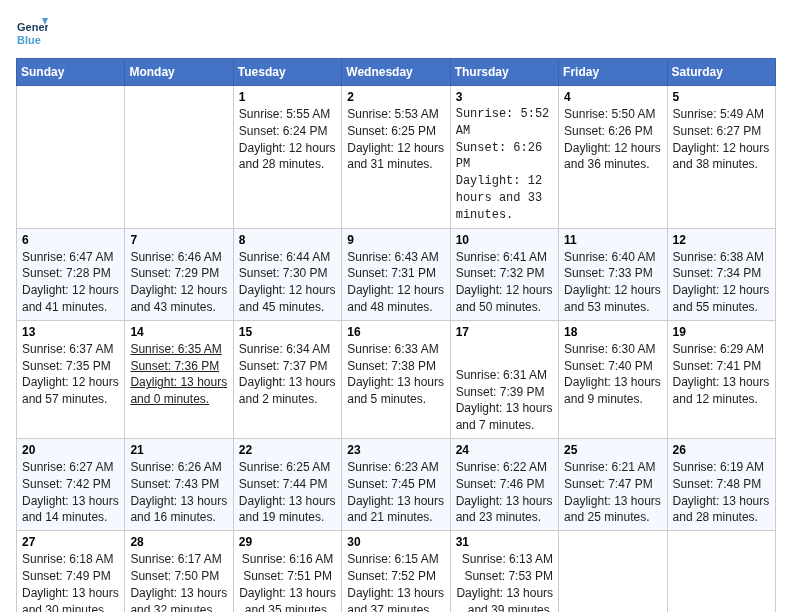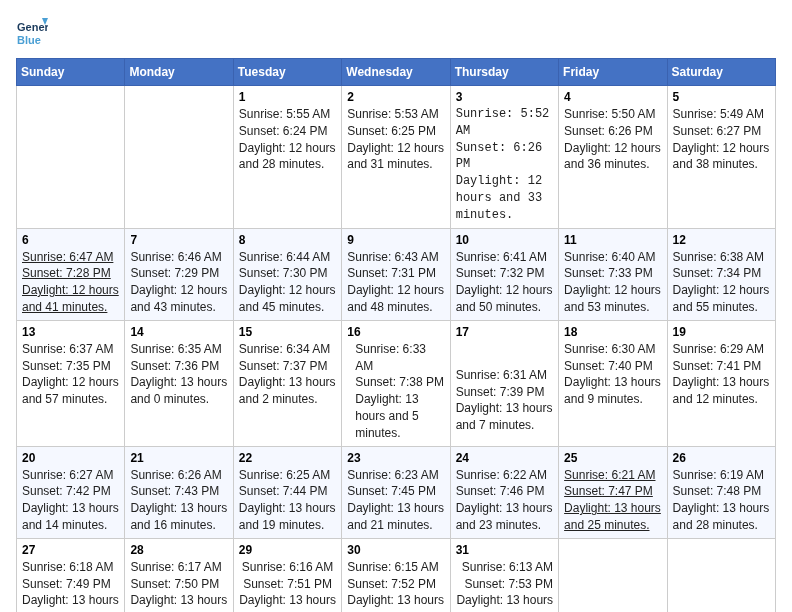--- a/index.html
+++ b/index.html
@@ -138,21 +138,21 @@
         <td>
           <span class="day-number">5</span>
           <div class="day-info" style="white-space: pre-line;">Sunrise: 5:49 AM
 Sunset: 6:27 PM
 Daylight: 12 hours and 38 minutes.</div>
         </td>
       </tr>
       <tr>
         <td>
           <span class="day-number">6</span>
-          <div class="day-info" style="white-space: pre-line; text-decoration: underline;">Sunrise: 6:47 AM
+          <div class="day-info" style="white-space: pre-line;">Sunrise: 6:47 AM
 Sunset: 7:28 PM
 Daylight: 12 hours and 41 minutes.</div>
         </td>
         <td>
           <span class="day-number">7</span>
           <div class="day-info" style="white-space: pre-line;">Sunrise: 6:46 AM
 Sunset: 7:29 PM
 Daylight: 12 hours and 43 minutes.</div>
         </td>
         <td>
@@ -188,33 +188,33 @@
       </tr>
       <tr>
         <td>
           <span class="day-number">13</span>
           <div class="day-info" style="white-space: pre-line;">Sunrise: 6:37 AM
 Sunset: 7:35 PM
 Daylight: 12 hours and 57 minutes.</div>
         </td>
         <td>
           <span class="day-number">14</span>
-          <div class="day-info" style="white-space: pre-line;">Sunrise: 6:35 AM
+          <div class="day-info" style="white-space: pre-line; text-decoration: underline;">Sunrise: 6:35 AM
 Sunset: 7:36 PM
 Daylight: 13 hours and 0 minutes.</div>
         </td>
         <td>
           <span class="day-number">15</span>
           <div class="day-info" style="white-space: pre-line;">Sunrise: 6:34 AM
 Sunset: 7:37 PM
 Daylight: 13 hours and 2 minutes.</div>
         </td>
         <td>
           <span class="day-number">16</span>
-          <div class="day-info" style="white-space: pre-line; margin-left: 8px;">Sunrise: 6:33 AM
+          <div class="day-info" style="white-space: pre-line;">Sunrise: 6:33 AM
 Sunset: 7:38 PM
 Daylight: 13 hours and 5 minutes.</div>
         </td>
         <td>
           <span class="day-number">17</span>
           <div class="day-info" style="white-space: pre-line; margin-top: 28px;">Sunrise: 6:31 AM
 Sunset: 7:39 PM
 Daylight: 13 hours and 7 minutes.</div>
         </td>
         <td>
@@ -256,21 +256,21 @@
 Daylight: 13 hours and 21 minutes.</div>
         </td>
         <td>
           <span class="day-number">24</span>
           <div class="day-info" style="white-space: pre-line;">Sunrise: 6:22 AM
 Sunset: 7:46 PM
 Daylight: 13 hours and 23 minutes.</div>
         </td>
         <td>
           <span class="day-number">25</span>
-          <div class="day-info" style="white-space: pre-line; text-decoration: underline;">Sunrise: 6:21 AM
+          <div class="day-info" style="white-space: pre-line;">Sunrise: 6:21 AM
 Sunset: 7:47 PM
 Daylight: 13 hours and 25 minutes.</div>
         </td>
         <td>
           <span class="day-number">26</span>
           <div class="day-info" style="white-space: pre-line;">Sunrise: 6:19 AM
 Sunset: 7:48 PM
 Daylight: 13 hours and 28 minutes.</div>
         </td>
       </tr>

